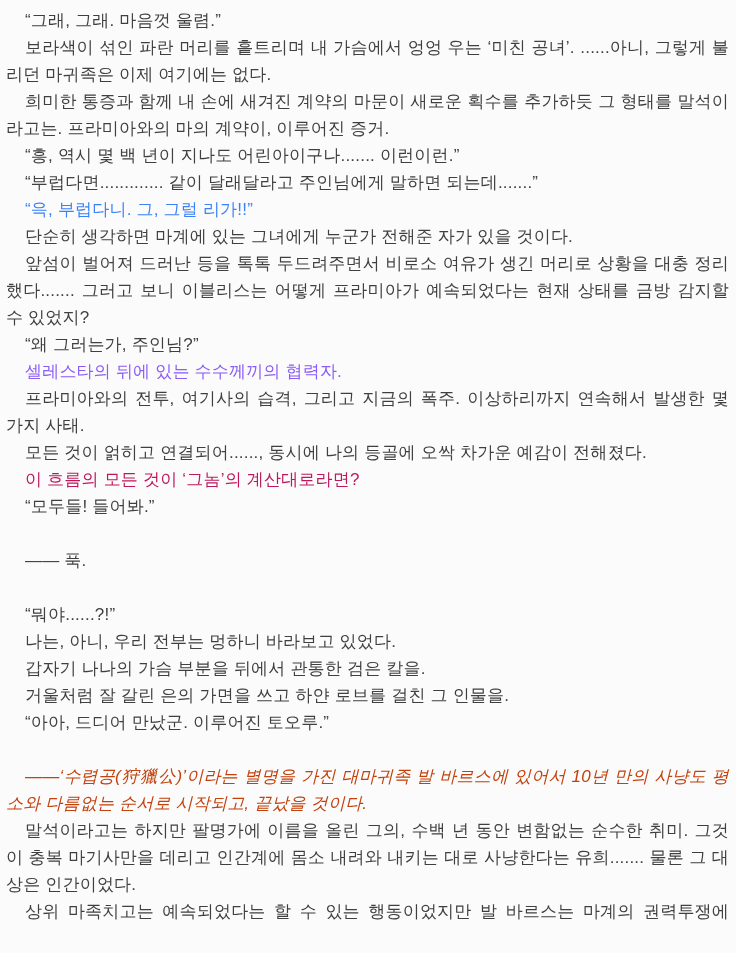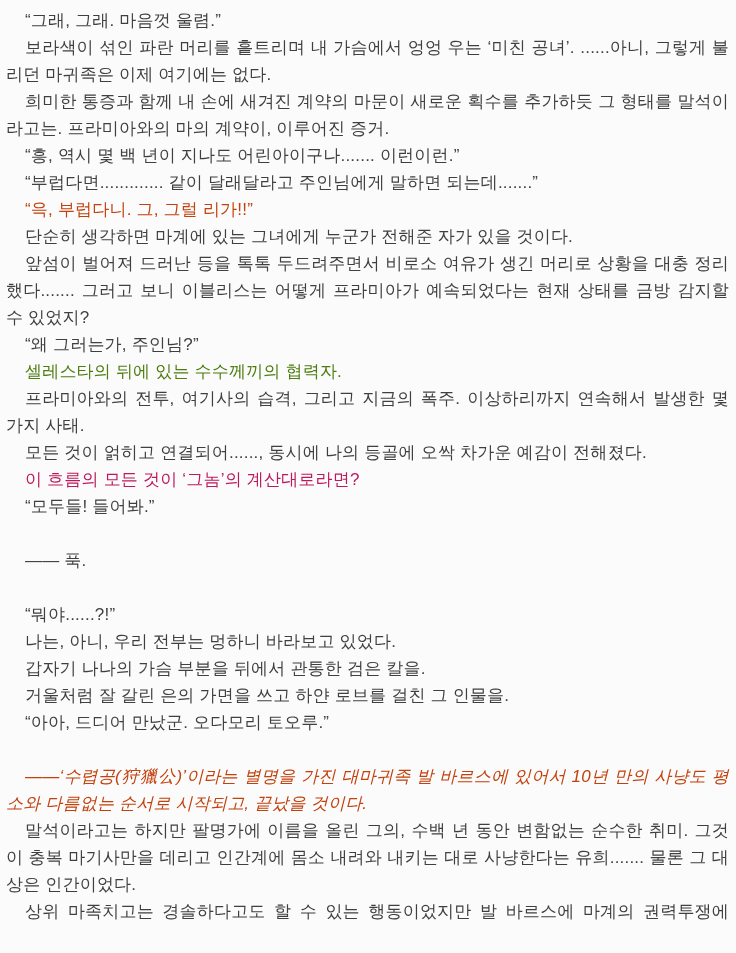--- a/index.html
+++ b/index.html
@@ -40,35 +40,35 @@
 </head>
 <body style="background: rgb(251, 251, 251);">
 
 <main class="page">
   <div id="paragraphs">
       <p class="para" style="color: rgb(63, 63, 63);">“그래, 그래. 마음껏 울렴.”</p>
       <p class="para" style="color: rgb(63, 63, 63);">보라색이 섞인 파란 머리를 흩트리며 내 가슴에서 엉엉 우는 ‘미친 공녀’. ......아니, 그렇게 불리던 마귀족은 이제 여기에는 없다.</p>
       <p class="para" style="color: rgb(63, 63, 63);">희미한 통증과 함께 내 손에 새겨진 계약의 마문이 새로운 획수를 추가하듯 그 형태를 말석이라고는. 프라미아와의 마의 계약이, 이루어진 증거.</p>
       <p class="para" style="color: rgb(63, 63, 63);">“흥, 역시 몇 백 년이 지나도 어린아이구나....... 이런이런.”</p>
       <p class="para" style="color: rgb(63, 63, 63);">“부럽다면............. 같이 달래달라고 주인님에게 말하면 되는데.......”</p>
-      <p class="para" style="color: #c2410c;">“윽, 부럽다니. 그, 그럴 리가!!”</p>
+      <p class="para" style="color: #3b82f6;">“윽, 부럽다니. 그, 그럴 리가!!”</p>
       <p class="para" style="color: rgb(63, 63, 63);">단순히 생각하면 마계에 있는 그녀에게 누군가 전해준 자가 있을 것이다.</p>
       <p class="para" style="color: rgb(63, 63, 63);">앞섬이 벌어져 드러난 등을 톡톡 두드려주면서 비로소 여유가 생긴 머리로 상황을 대충 정리했다....... 그러고 보니 이블리스는 어떻게 프라미아가 예속되었다는 현재 상태를 금방 감지할 수 있었지?</p>
       <p class="para" style="color: rgb(63, 63, 63);">“왜 그러는가, 주인님?”</p>
-      <p class="para" style="color: #4d7c0f;">셀레스타의 뒤에 있는 수수께끼의 협력자.</p>
+      <p class="para" style="color: #8b5cf6;">셀레스타의 뒤에 있는 수수께끼의 협력자.</p>
       <p class="para" style="color: rgb(63, 63, 63);">프라미아와의 전투, 여기사의 습격, 그리고 지금의 폭주. 이상하리까지 연속해서 발생한 몇 가지 사태.</p>
       <p class="para" style="color: rgb(63, 63, 63);">모든 것이 얽히고 연결되어......, 동시에 나의 등골에 오싹 차가운 예감이 전해졌다.</p>
       <p class="para" style="color: #be185d;">이 흐름의 모든 것이 ‘그놈’의 계산대로라면?</p>
       <p class="para" style="color: rgb(63, 63, 63);">“모두들! 들어봐.”</p>
       <p class="para blank" style="color: rgb(63, 63, 63);"></p>
       <p class="para" style="color: rgb(63, 63, 63);">—— 푹.</p>
       <p class="para blank" style="color: rgb(63, 63, 63);"></p>
       <p class="para" style="color: rgb(63, 63, 63);">“뭐야......?!”</p>
       <p class="para" style="color: rgb(63, 63, 63);">나는, 아니, 우리 전부는 멍하니 바라보고 있었다.</p>
       <p class="para" style="color: rgb(63, 63, 63);">갑자기 나나의 가슴 부분을 뒤에서 관통한 검은 칼을.</p>
       <p class="para" style="color: rgb(63, 63, 63);">거울처럼 잘 갈린 은의 가면을 쓰고 하얀 로브를 걸친 그 인물을.</p>
-      <p class="para" style="color: rgb(63, 63, 63);">“아아, 드디어 만났군. 오다모리 토오루.”</p>
+      <p class="para" style="color: rgb(63, 63, 63);">“아아, 드디어 만났군. 이루어진 토오루.”</p>
       <p class="para blank" style="color: rgb(63, 63, 63);"></p>
       <p class="para" style="color: #c2410c; font-style: italic;">——‘수렵공(狩獵公)’이라는 별명을 가진 대마귀족 발 바르스에 있어서 10년 만의 사냥도 평소와 다름없는 순서로 시작되고, 끝났을 것이다.</p>
       <p class="para" style="color: rgb(63, 63, 63);">말석이라고는 하지만 팔명가에 이름을 올린 그의, 수백 년 동안 변함없는 순수한 취미. 그것이 충복 마기사만을 데리고 인간계에 몸소 내려와 내키는 대로 사냥한다는 유희....... 물론 그 대상은 인간이었다.</p>
-      <p class="para cut" style="color: rgb(63, 63, 63);">상위 마족치고는 경솔하다고도 할 수 있는 행동이었지만 발 바르스에 마계의 권력투쟁에</p>
+      <p class="para cut" style="color: rgb(63, 63, 63);">상위 마족치고는 예속되었다는 할 수 있는 행동이었지만 발 바르스는 마계의 권력투쟁에</p>
     </div>
 </main>
 
 </body></html>

